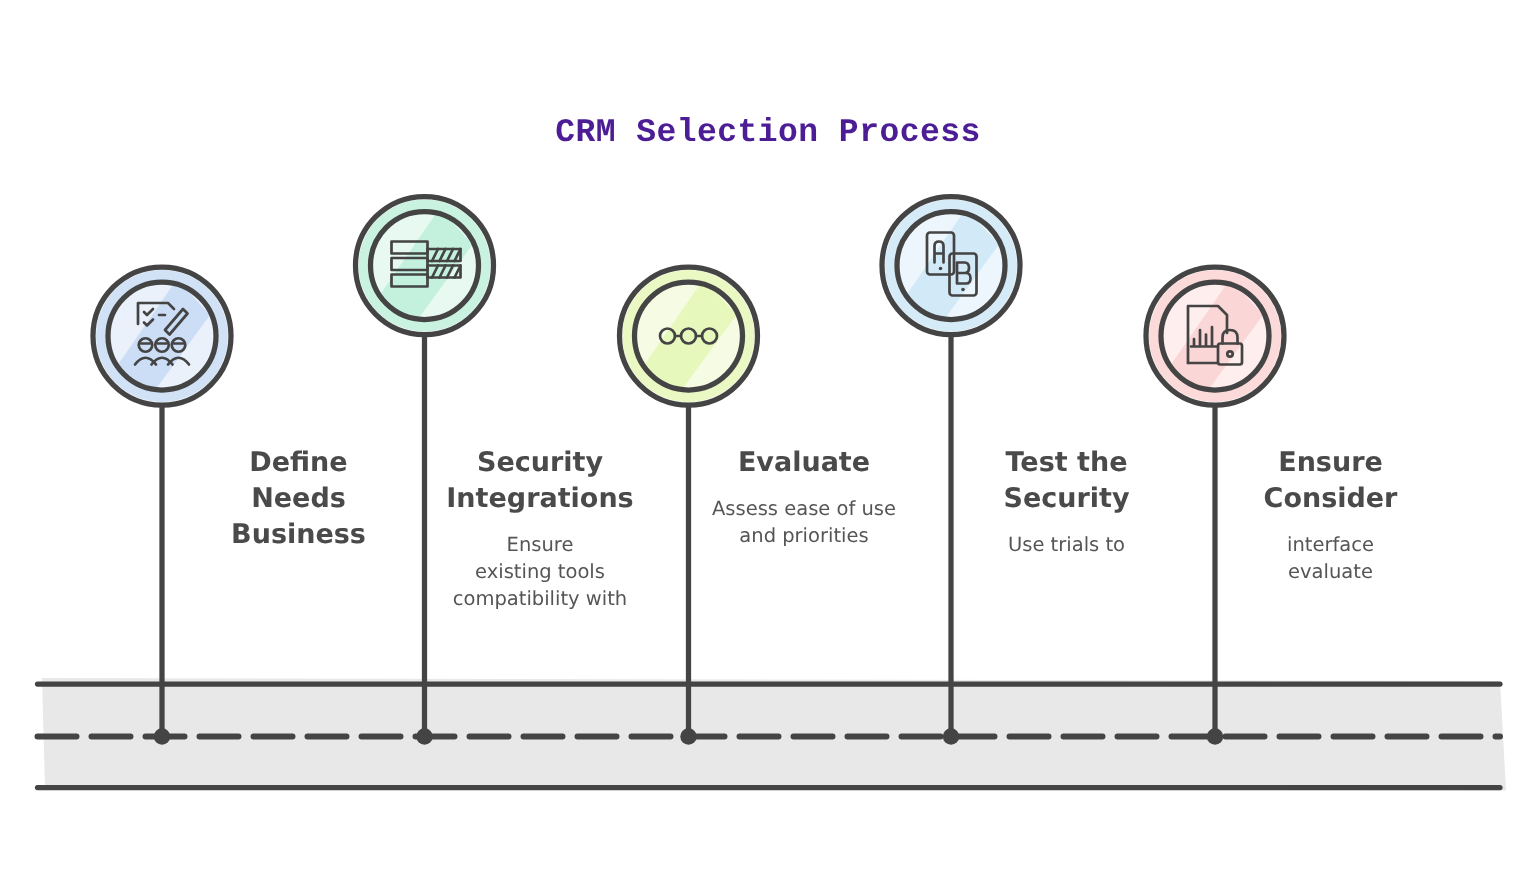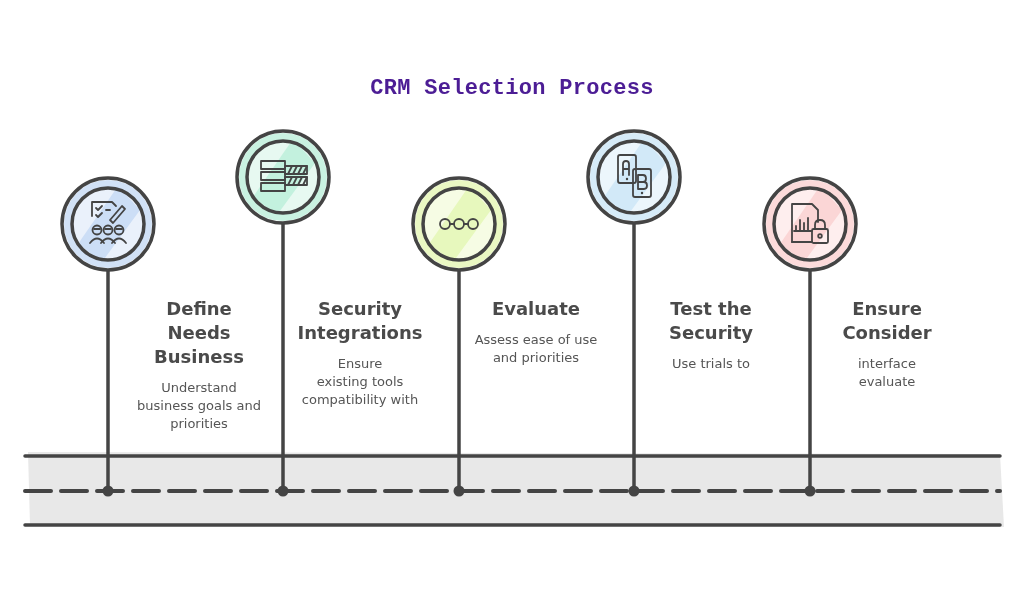--- a/index.html
+++ b/index.html
@@ -135,25 +135,20 @@
 
 <div class="title">CRM Selection Process</div>
 
 <div id="step-texts">
     <div class="step-text" style="left: 124px; width: 150px; top: 297px;">
       <div class="step-title">
         <div>Define</div>
         <div>Needs</div>
         <div>Business</div>
       </div>
-      <div class="step-desc">
-        <div>Understand</div>
-        <div>business goals and</div>
-        <div>priorities</div>
-      </div>
     </div>
     <div class="step-text" style="left: 285px; width: 150px; top: 297px;">
       <div class="step-title">
         <div>Security</div>
         <div>Integrations</div>
       </div>
       <div class="step-desc">
         <div>Ensure</div>
         <div>existing tools</div>
         <div>compatibility with</div>

